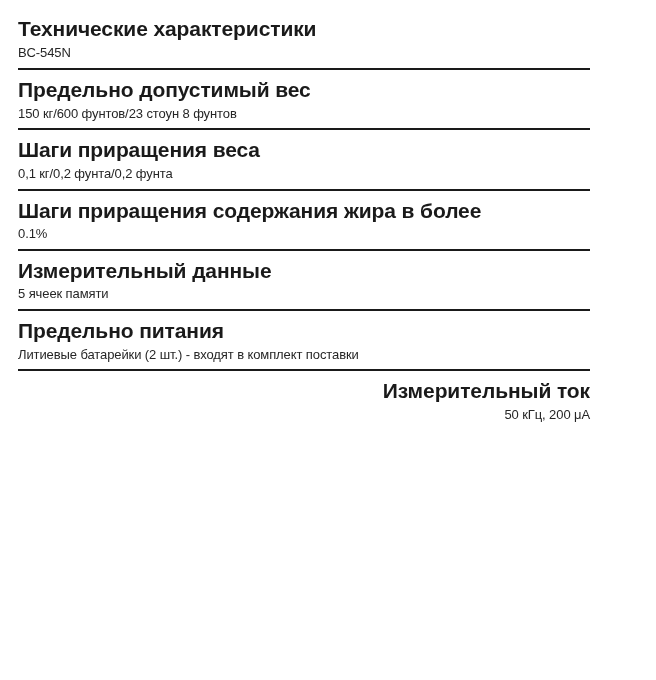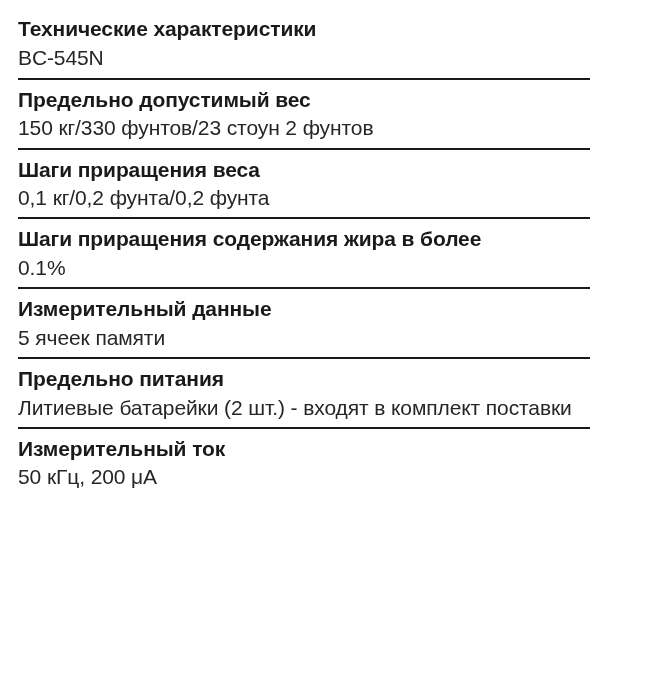--- a/index.html
+++ b/index.html
@@ -23,34 +23,35 @@
   }
   .spec-table {
     width: 100%;
     border-collapse: collapse;
   }
   .spec-row {
     border-bottom: 2px solid #1a1a1a;
   }
   .spec-row:last-child {
     border-bottom: none;
+    text-align: right;
   }
   .spec-cell {
     padding: 7px 0 7px 0;
   }
   .spec-term {
     font-size: 21px;
     font-weight: bold;
     line-height: 1.22;
     letter-spacing: -0.1px;
     color: #1a1a1a;
     margin: 0 0 3px 0;
   }
   .spec-desc {
-    font-size: 21px;
+    font-size: 13px;
     font-weight: normal;
     line-height: 1.2;
     letter-spacing: -0.1px;
     color: #262626;
     margin: 0;
   }
   .first-row .spec-cell {
     padding-top: 16px;
     padding-bottom: 8px;
   }
@@ -66,21 +67,21 @@
     <tbody>
       <tr class="spec-row first-row">
         <td class="spec-cell">
           <div class="spec-term">Технические характеристики</div>
           <div class="spec-desc">BC-545N</div>
         </td>
       </tr>
       <tr class="spec-row">
         <td class="spec-cell">
           <div class="spec-term">Предельно допустимый вес</div>
-          <div class="spec-desc">150 кг/330 фунтов/23 стоун 2 фунтов</div>
+          <div class="spec-desc">150 кг/600 фунтов/23 стоун 8 фунтов</div>
         </td>
       </tr>
       <tr class="spec-row">
         <td class="spec-cell">
           <div class="spec-term">Шаги приращения веса</div>
           <div class="spec-desc">0,1 кг/0,2 фунта/0,2 фунта</div>
         </td>
       </tr>
       <tr class="spec-row">
         <td class="spec-cell">

